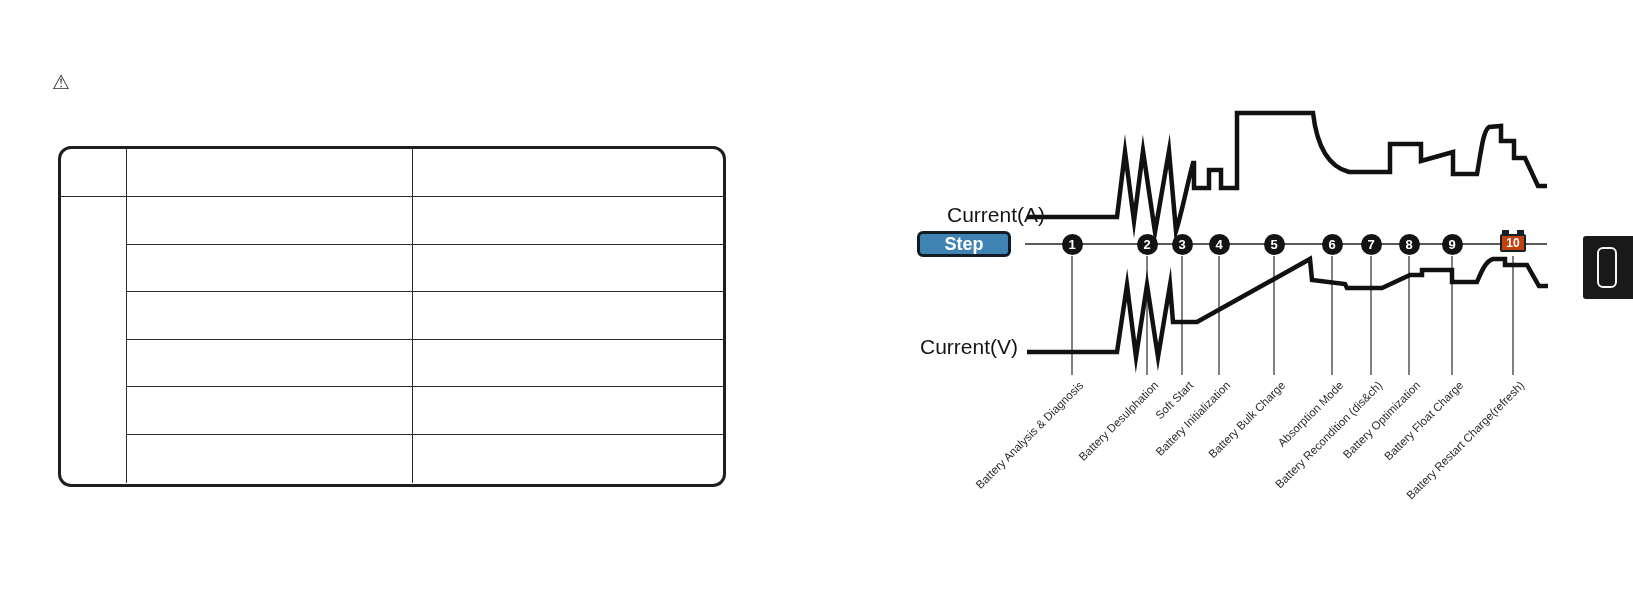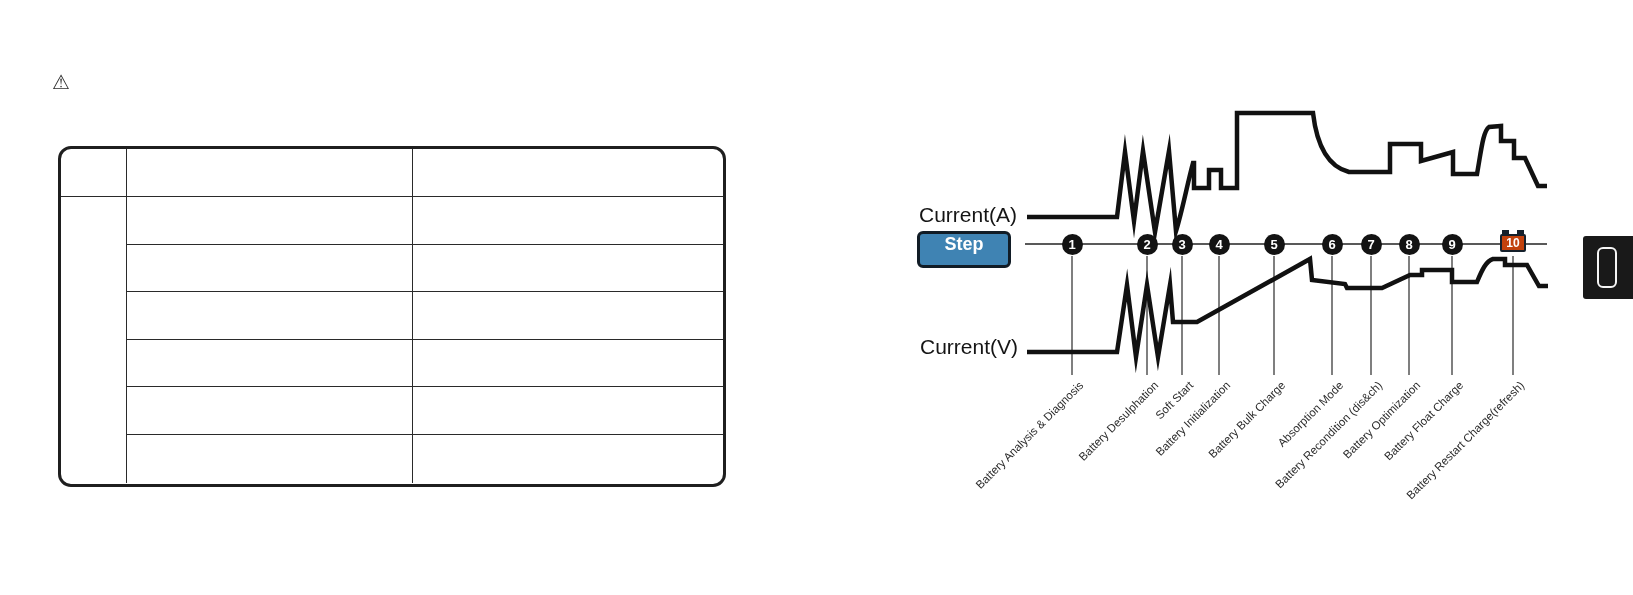--- a/index.html
+++ b/index.html
@@ -21,25 +21,25 @@
     background:#fff;
   }
   .spec-table .cell{border-right:1.5px solid #2a2a2a;border-bottom:1.5px solid #2a2a2a;}
   .spec-table .cell.c-last{border-right:none;}
   .spec-table .cell.r-last{border-bottom:none;}
   .spec-table .cell.merged{grid-column:1;grid-row:2/8;border-bottom:none;}
 
   
   .chart-svg{position:absolute;left:0;top:0;width:1633px;height:595px;}
   .axis-label{position:absolute;font-size:21px;color:#151515;white-space:nowrap;}
-  .axis-label.current{right:616px;top:203px;}
+  .axis-label.current{right:588px;top:203px;}
   .axis-label.voltage{right:615px;top:335px;}
 
   .step-btn{
-    position:absolute;left:917px;top:231px;width:94px;height:37px;box-sizing:border-box;
+    position:absolute;left:917px;top:231px;width:94px;height:26px;box-sizing:border-box;
     background:#3f83b3;border:3px solid #111c26;border-radius:6px;
     color:#ffffff;font-size:18px;font-weight:600;text-align:center;line-height:21px;
   }
 
   .step-circle{
     position:absolute;width:21px;height:21px;border-radius:50%;background:#131313;
     color:#ffffff;font-size:13px;font-weight:bold;text-align:center;line-height:21px;
     top:233.5px;
   }
 

